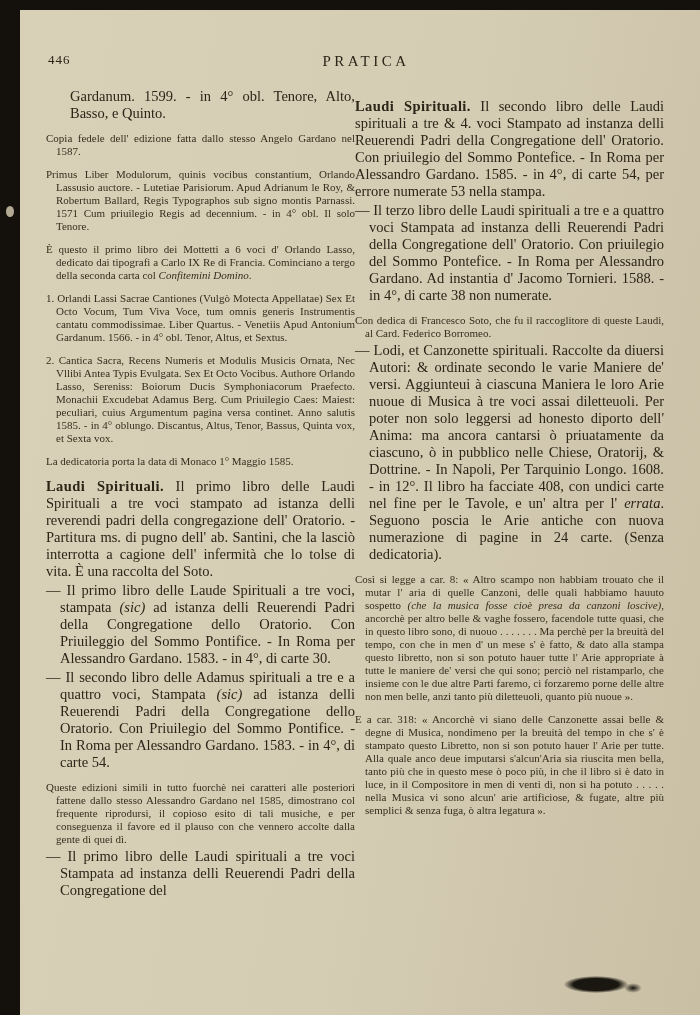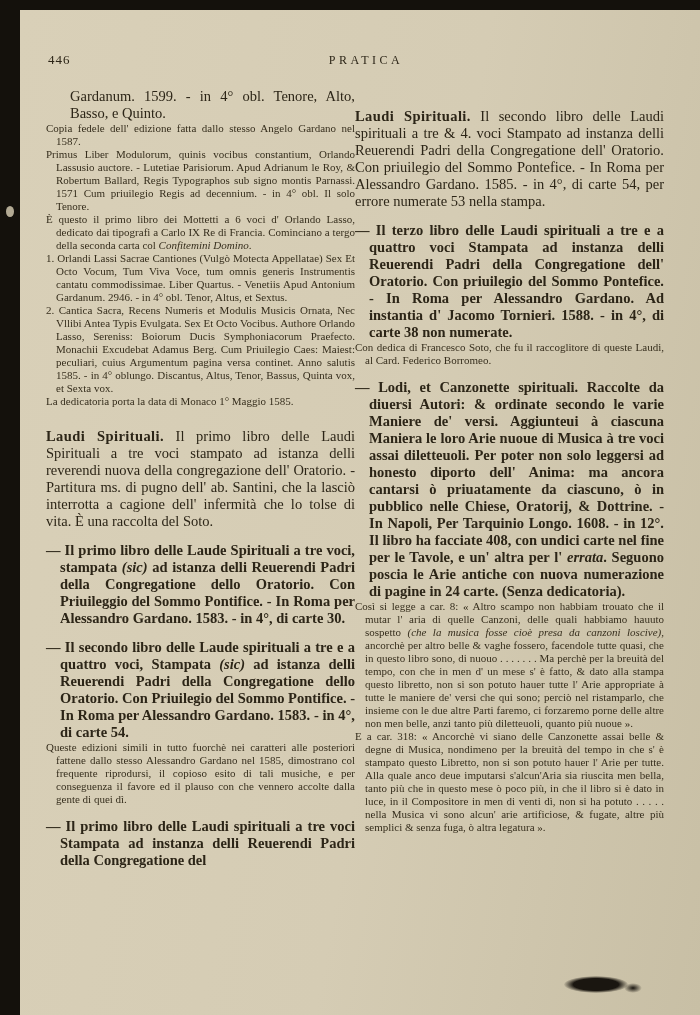--- a/index.html
+++ b/index.html
@@ -15,29 +15,29 @@
   .edge-top{position:absolute;left:0;top:0;width:700px;height:10px;background:#14110c;}
   .edge-left{position:absolute;left:0;top:0;width:20px;height:1015px;background:#14110c;}
   .speck{position:absolute;left:6px;top:206px;width:8px;height:11px;border-radius:50%;background:#cfc6ad;opacity:.85;}
   .paper{
     position:absolute;left:20px;top:10px;width:680px;height:1005px;
     background:linear-gradient(100deg,#d9d0b8 0%,#d5ccb4 55%,#c8bfa5 100%);
     color:#2c2517;overflow:hidden;
   }
   .header{position:relative;height:18px;margin:42px 14px 18px 26px;font-size:13px;}
   .pagenum{position:absolute;left:2px;top:0;letter-spacing:1px;}
-  .running-title{position:absolute;left:0;right:0;top:1px;text-align:center;font-size:12px;letter-spacing:3.5px;}
+  .running-title{position:absolute;left:0;right:0;top:1px;text-align:center;font-size:15px;letter-spacing:3.5px;}
   .columns{display:flex;padding:0 14px 0 26px;}
   .col{width:309px;}
   .para{margin:0;text-align:justify;font-size:14.5px;line-height:17px;}
   .para + .para{margin-top:5px;}
-  .para.entry{margin-top:20px;}
-  .para.dash{margin-top:12px;padding-left:14px;text-indent:-14px;font-weight:bold;}
+  .para.entry{margin-top:10px;}
+  .para.dash{margin-top:2px;padding-left:14px;text-indent:-14px;}
   .para.cont{padding-left:24px;}
-  .para.note{font-size:11px;line-height:13px;padding-left:10px;text-indent:-10px;color:#362e1d;margin-top:0;}
+  .para.note{font-size:11px;line-height:13px;padding-left:10px;text-indent:-10px;color:#362e1d;margin-top:10px;}
   .b{font-weight:bold;letter-spacing:.4px;}
   .i{font-style:italic;}
   .smudge{
     position:absolute;left:564px;top:976px;width:64px;height:17px;border-radius:50%;
     background:radial-gradient(ellipse at center,#1a1610 0%,#1a1610 50%,rgba(26,22,16,0) 72%);
   }
   .smudge2{
     position:absolute;left:624px;top:983px;width:18px;height:10px;border-radius:50%;
     background:radial-gradient(ellipse at center,#1a1610 0%,rgba(26,22,16,0) 70%);
   }
@@ -54,26 +54,26 @@
     <div class="header">
       <span class="pagenum">446</span>
       <span class="running-title">PRATICA</span>
     </div>
     <div class="columns">
       <div class="col" id="col-left">
           <p class="para cont"><span>Gardanum. 1599. - in 4° obl. Tenore, Alto, Basso, e Quinto.</span></p>
           <p class="para note"><span>Copia fedele dell' edizione fatta dallo stesso Angelo Gardano nel 1587.</span></p>
           <p class="para note"><span>Primus Liber Modulorum, quinis vocibus constantium, Orlando Lassusio auctore. - Lutetiae Parisiorum. Apud Adrianum le Roy, &amp; Robertum Ballard, Regis Typographos sub signo montis Parnassi. 1571 Cum priuilegio Regis ad decennium. - in 4° obl. Il solo Tenore.</span></p>
           <p class="para note"><span>È questo il primo libro dei Mottetti a 6 voci d' Orlando Lasso, dedicato dai tipografi a Carlo IX Re di Francia. Cominciano a tergo della seconda carta col </span><span class="i">Confitemini Domino</span><span>.</span></p>
-          <p class="para note"><span>1. Orlandi Lassi Sacrae Cantiones (Vulgò Motecta Appellatae) Sex Et Octo Vocum, Tum Viva Voce, tum omnis generis Instrumentis cantatu commodissimae. Liber Quartus. - Venetiis Apud Antonium Gardanum. 2946. - in 4° obl. Tenor, Altus, et Sextus.</span></p>
+          <p class="para note"><span>1. Orlandi Lassi Sacrae Cantiones (Vulgò Motecta Appellatae) Sex Et Octo Vocum, Tum Viva Voce, tum omnis generis Instrumentis cantatu commodissimae. Liber Quartus. - Venetiis Apud Antonium Gardanum. 1566. - in 4° obl. Tenor, Altus, et Sextus.</span></p>
           <p class="para note"><span>2. Cantica Sacra, Recens Numeris et Modulis Musicis Ornata, Nec Vllibi Antea Typis Evulgata. Sex Et Octo Vocibus. Authore Orlando Lasso, Sereniss: Boiorum Ducis Symphoniacorum Praefecto. Monachii Excudebat Adamus Berg. Cum Priuilegio Caes: Maiest: peculiari, cuius Argumentum pagina versa continet. Anno salutis 1585. - in 4° oblungo. Discantus, Altus, Tenor, Bassus, Quinta vox, et Sexta vox.</span></p>
           <p class="para note"><span>La dedicatoria porta la data di Monaco 1° Maggio 1585.</span></p>
-          <p class="para entry"><span class="b">Laudi Spirituali.</span><span> Il primo libro delle Laudi Spirituali a tre voci stampato ad istanza delli reverendi nuova della congregazione dell' Oratorio. - Partitura ms. di pugno dell' ab. Santini, che la lasciò interrotta a cagione dell' infermità che lo tolse di vita. È una raccolta del Soto.</span></p>
+          <p class="para entry"><span class="b">Laudi Spirituali.</span><span> Il primo libro delle Laudi Spirituali a tre voci stampato ad istanza delli reverendi padri della congregazione dell' Oratorio. - Partitura ms. di pugno dell' ab. Santini, che la lasciò interrotta a cagione dell' infermità che lo tolse di vita. È una raccolta del Soto.</span></p>
           <p class="para dash"><span>— Il primo libro delle Laude Spirituali a tre voci, stampata </span><span class="i">(sic)</span><span> ad istanza delli Reuerendi Padri della Congregatione dello Oratorio. Con Priuileggio del Sommo Pontifice. - In Roma per Alessandro Gardano. 1583. - in 4°, di carte 30.</span></p>
-          <p class="para dash"><span>— Il secondo libro delle Laude spirituali a tre e a quattro voci, Stampata </span><span class="i">(sic)</span><span> ad istanza delli Reuerendi Padri della Congregatione dello Oratorio. Con Priuilegio del Sommo Pontifice. - In Roma per Alessandro Gardano. 1583. - in 4°, di carte 54.</span></p>
+          <p class="para dash"><span>— Il secondo libro delle Adamus spirituali a tre e a quattro voci, Stampata </span><span class="i">(sic)</span><span> ad istanza delli Reuerendi Padri della Congregatione dello Oratorio. Con Priuilegio del Sommo Pontifice. - In Roma per Alessandro Gardano. 1583. - in 4°, di carte 54.</span></p>
           <p class="para note"><span>Queste edizioni simili in tutto fuorchè nei caratteri alle posteriori fattene dallo stesso Alessandro Gardano nel 1585, dimostrano col frequente riprodursi, il copioso esito di tali musiche, e per conseguenza il favore ed il plauso con che vennero accolte dalla gente di quei dì.</span></p>
           <p class="para dash"><span>— Il primo libro delle Laudi spirituali a tre voci Stampata ad instanza delli Reuerendi Padri della Congregatione del</span></p>
         </div>
       <div class="col" id="col-right">
           <p class="para entry"><span class="b">Laudi Spirituali.</span><span> Il secondo libro delle Laudi spirituali a tre &amp; 4. voci Stampato ad instanza delli Reuerendi Padri della Congregatione dell' Oratorio. Con priuilegio del Sommo Pontefice. - In Roma per Alessandro Gardano. 1585. - in 4°, di carte 54, per errore numerate 53 nella stampa.</span></p>
           <p class="para dash"><span>— Il terzo libro delle Laudi spirituali a tre e a quattro voci Stampata ad instanza delli Reuerendi Padri della Congregatione dell' Oratorio. Con priuilegio del Sommo Pontefice. - In Roma per Alessandro Gardano. Ad instantia d' Jacomo Tornieri. 1588. - in 4°, di carte 38 non numerate.</span></p>
           <p class="para note"><span>Con dedica di Francesco Soto, che fu il raccoglitore di queste Laudi, al Card. Federico Borromeo.</span></p>
           <p class="para dash"><span>— Lodi, et Canzonette spirituali. Raccolte da diuersi Autori: &amp; ordinate secondo le varie Maniere de' versi. Aggiunteui à ciascuna Maniera le loro Arie nuoue di Musica à tre voci assai diletteuoli. Per poter non solo leggersi ad honesto diporto dell' Anima: ma ancora cantarsi ò priuatamente da ciascuno, ò in pubblico nelle Chiese, Oratorij, &amp; Dottrine. - In Napoli, Per Tarquinio Longo. 1608. - in 12°. Il libro ha facciate 408, con undici carte nel fine per le Tavole, e un' altra per l' </span><span class="i">errata</span><span>. Seguono poscia le Arie antiche con nuova numerazione di pagine in 24 carte. (Senza dedicatoria).</span></p>
           <p class="para note"><span>Così si legge a car. 8: « Altro scampo non habbiam trouato che il mutar l' aria di quelle Canzoni, delle quali habbiamo hauuto sospetto </span><span class="i">(che la musica fosse cioè presa da canzoni loscive)</span><span>, ancorchè per altro belle &amp; vaghe fossero, facendole tutte quasi, che in questo libro sono, di nuouo . . . . . . . Ma perchè per la breuità del tempo, con che in men d' un mese s' è fatto, &amp; dato alla stampa questo libretto, non si son potuto hauer tutte l' Arie appropriate à tutte le maniere de' versi che qui sono; perciò nel ristamparlo, che insieme con le due altre Parti faremo, ci forzaremo porne delle altre non men belle, anzi tanto più diletteuoli, quanto più nuoue ».</span></p>
           <p class="para note"><span>E a car. 318: « Ancorchè vi siano delle Canzonette assai belle &amp; degne di Musica, nondimeno per la breuità del tempo in che s' è stampato questo Libretto, non si son potuto hauer l' Arie per tutte. Alla quale anco deue imputarsi s'alcun'Aria sia riuscita men bella, tanto più che in questo mese ò poco più, in che il libro si è dato in luce, in il Compositore in men di venti dì, non si ha potuto . . . . . nella Musica vi sono alcun' arie artificiose, &amp; fugate, altre più semplici &amp; senza fuga, ò altra legatura ».</span></p>

